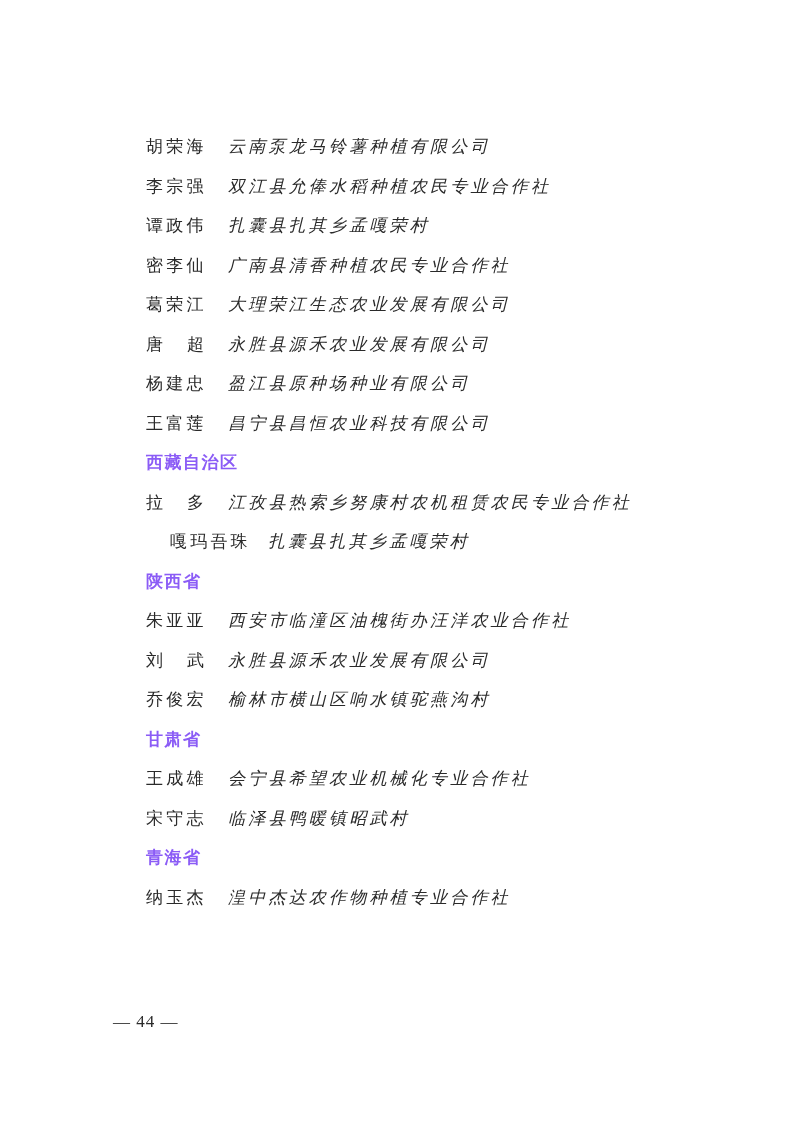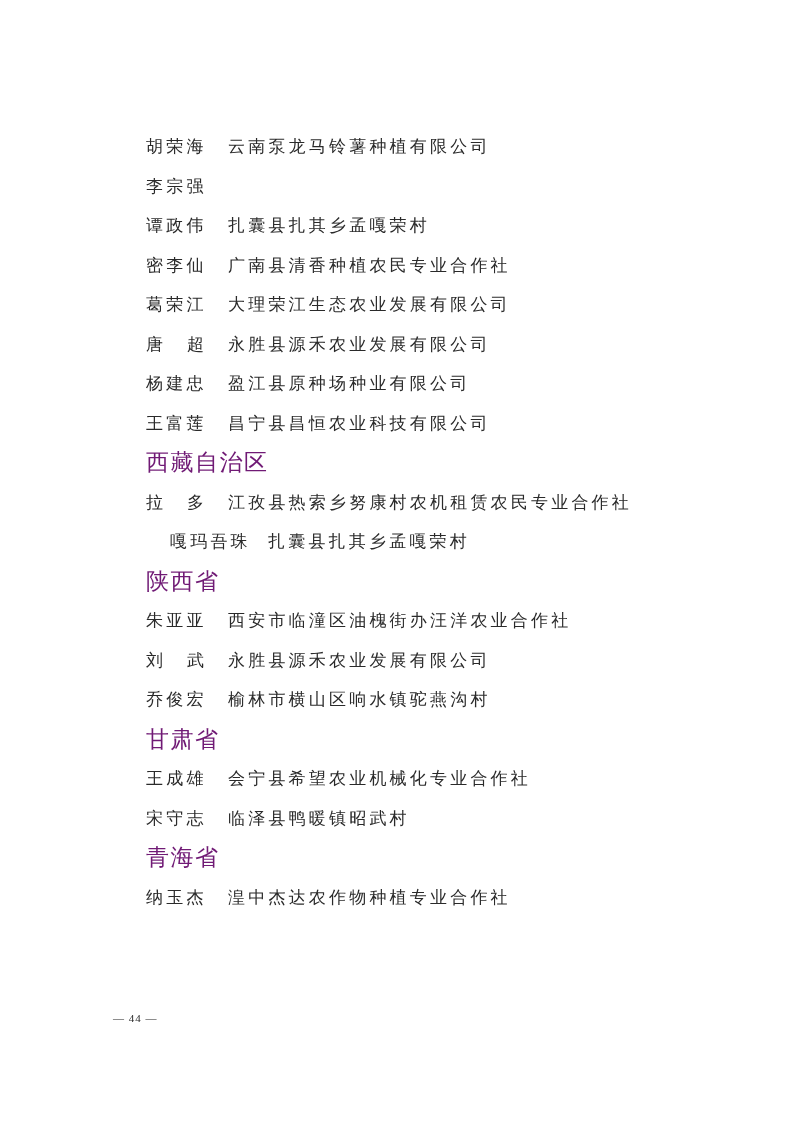--- a/index.html
+++ b/index.html
@@ -48,52 +48,54 @@
       width: 58px;
       margin-right: 24px;
     }
     .line .name.four {
       width: 98px;
       margin-right: 0;
       padding-left: 24px;
     }
     .line .org {
       display: inline-block;
+      font-style: italic;
     }
     .heading {
       height: 39.5px;
       line-height: 30px;
-      font-size: 23px;
-      font-weight: normal;
+      font-size: 17px;
+      font-weight: bold;
       letter-spacing: 1.5px;
       font-family: "DejaVu Sans", "Liberation Sans", sans-serif;
-      color: #701a75;
+      color: #8b5cf6;
     }
     .footer {
       position: absolute;
       left: 113px;
       top: 1012px;
       font-family: "Liberation Serif", "DejaVu Serif", serif;
-      font-size: 11px;
+      font-size: 17px;
       color: #2a2a2a;
       letter-spacing: 1px;
     }
   </style>
 </head>
 <body>
 
 <div class="page">
   <div class="content">
 
     <div class="line">
       <span class="name">胡荣海</span>
       <span class="org">云南泵龙马铃薯种植有限公司</span>
     </div>
     <div class="line">
       <span class="name">李宗强</span>
+      <span class="org">双江县允俸水稻种植农民专业合作社</span>
     </div>
     <div class="line">
       <span class="name">谭政伟</span>
       <span class="org">扎囊县扎其乡孟嘎荣村</span>
     </div>
     <div class="line">
       <span class="name">密李仙</span>
       <span class="org">广南县清香种植农民专业合作社</span>
     </div>
     <div class="line">

